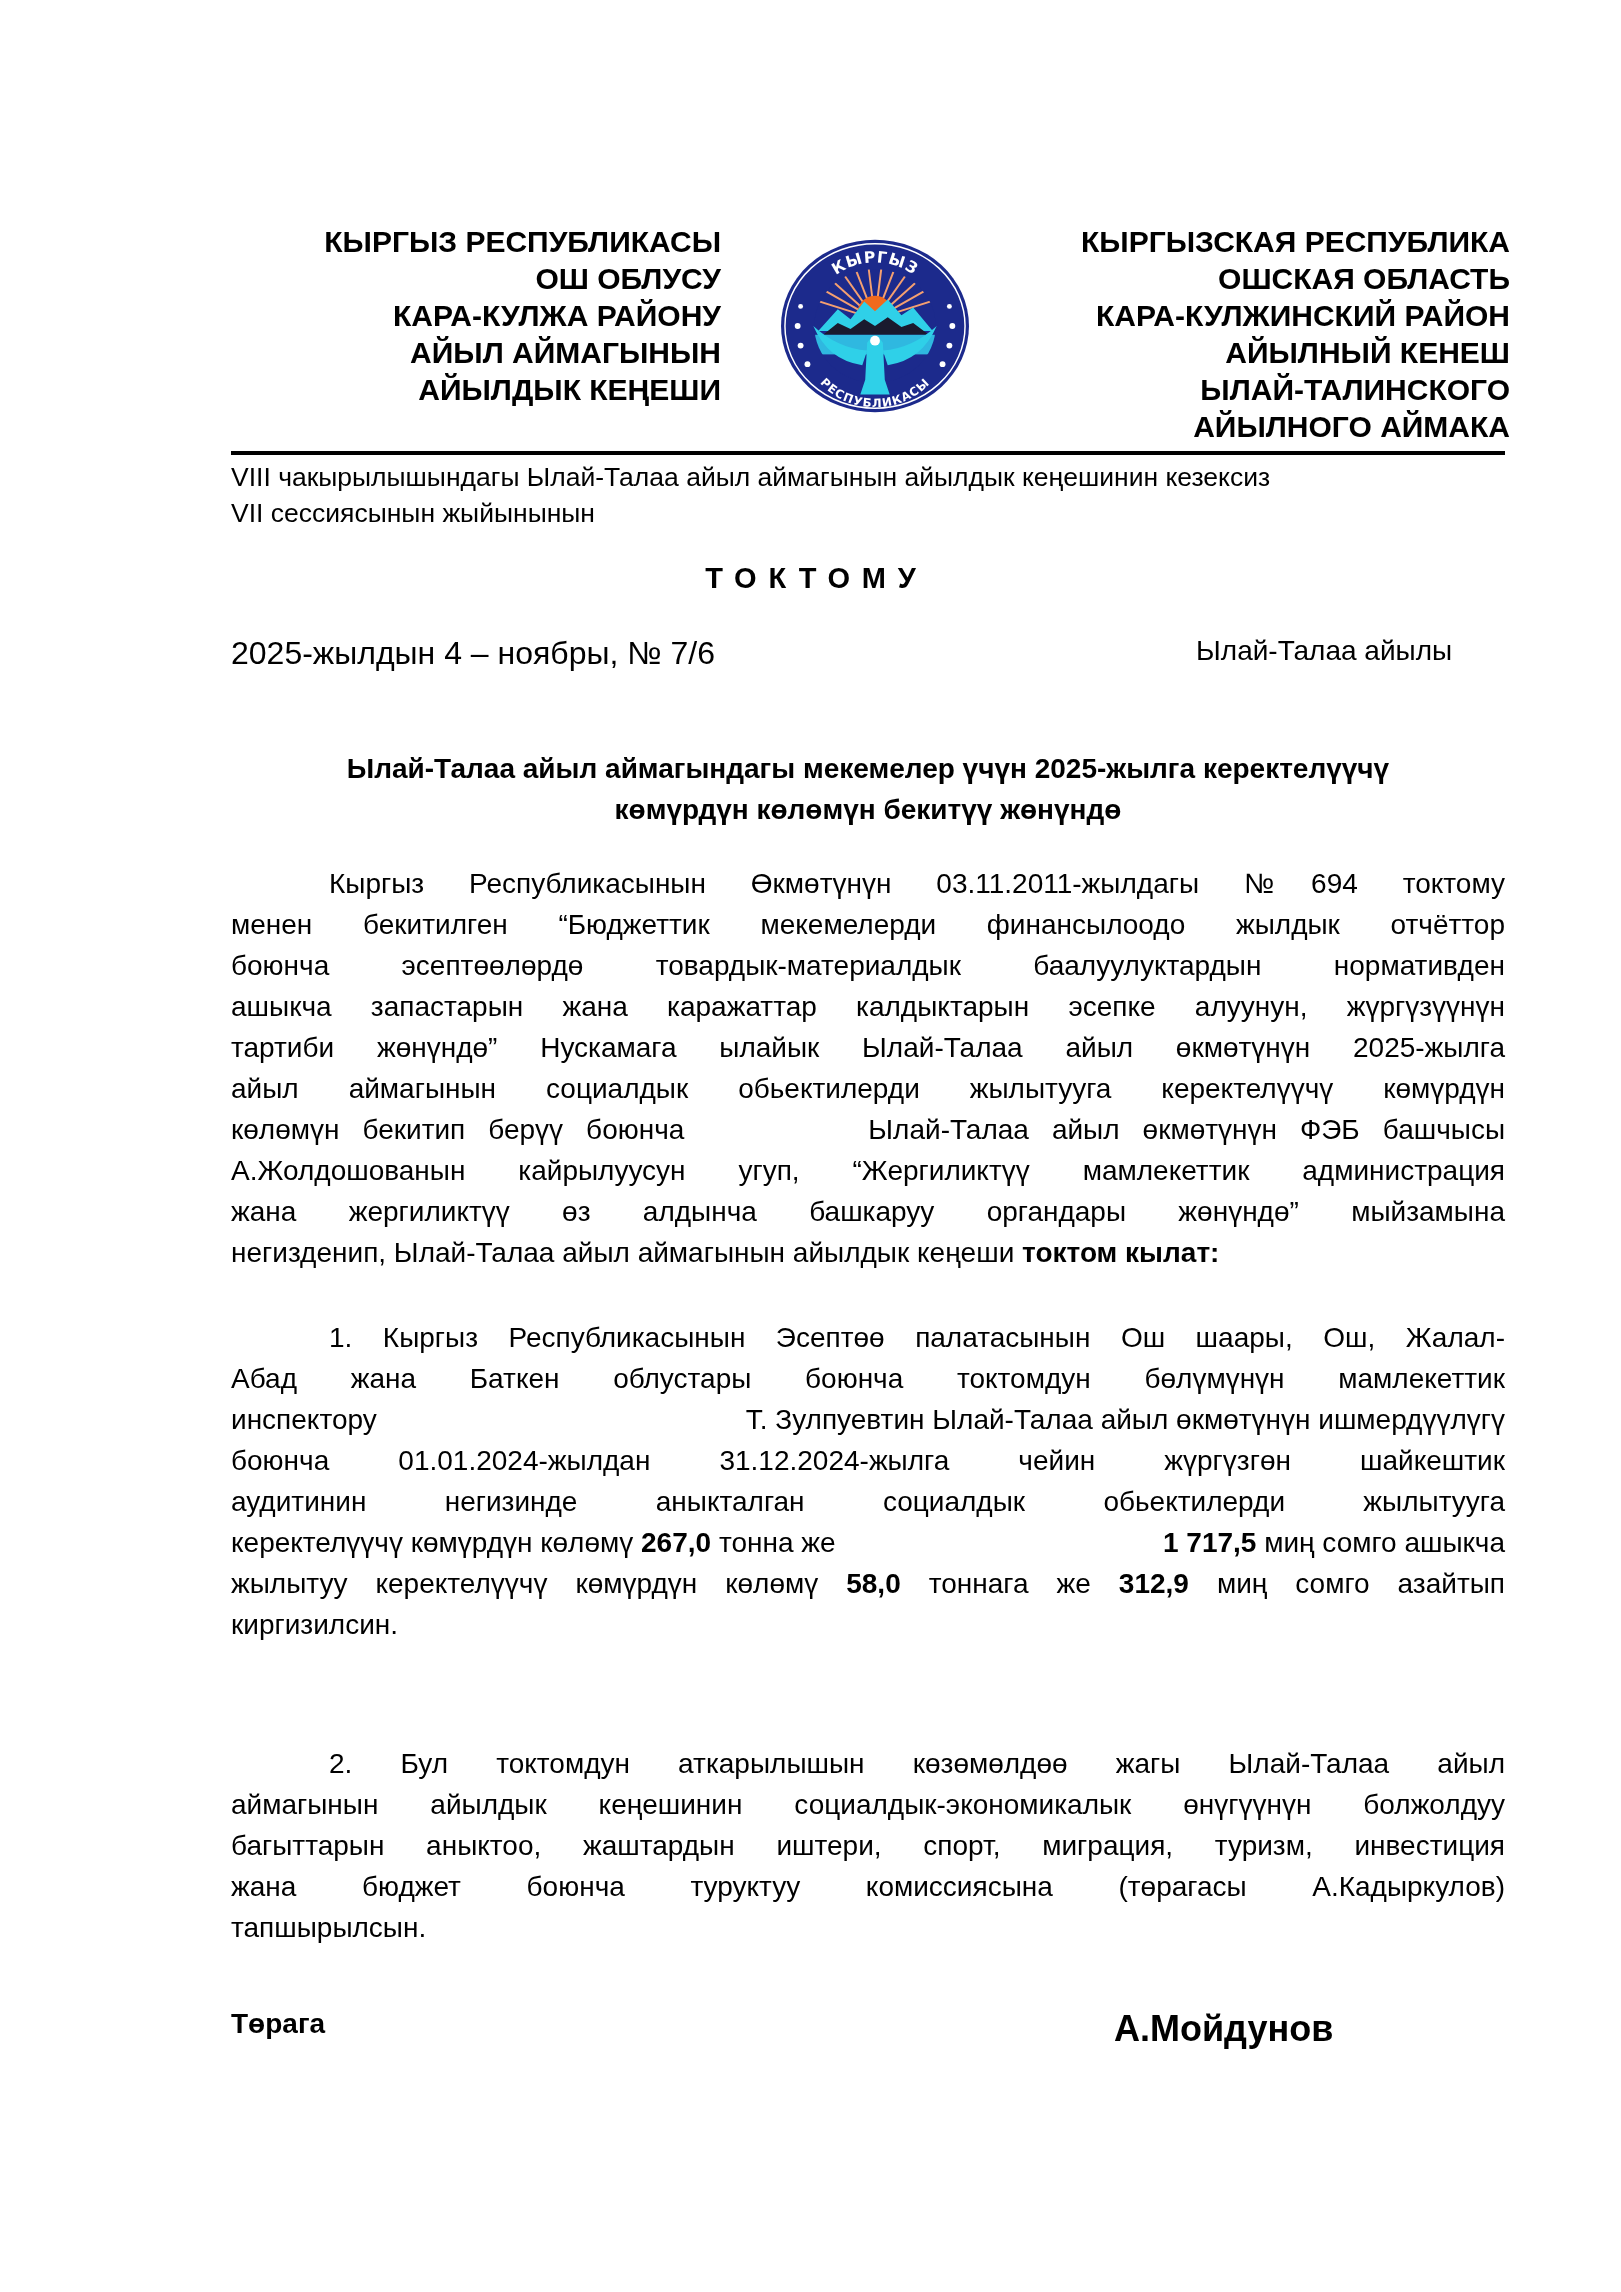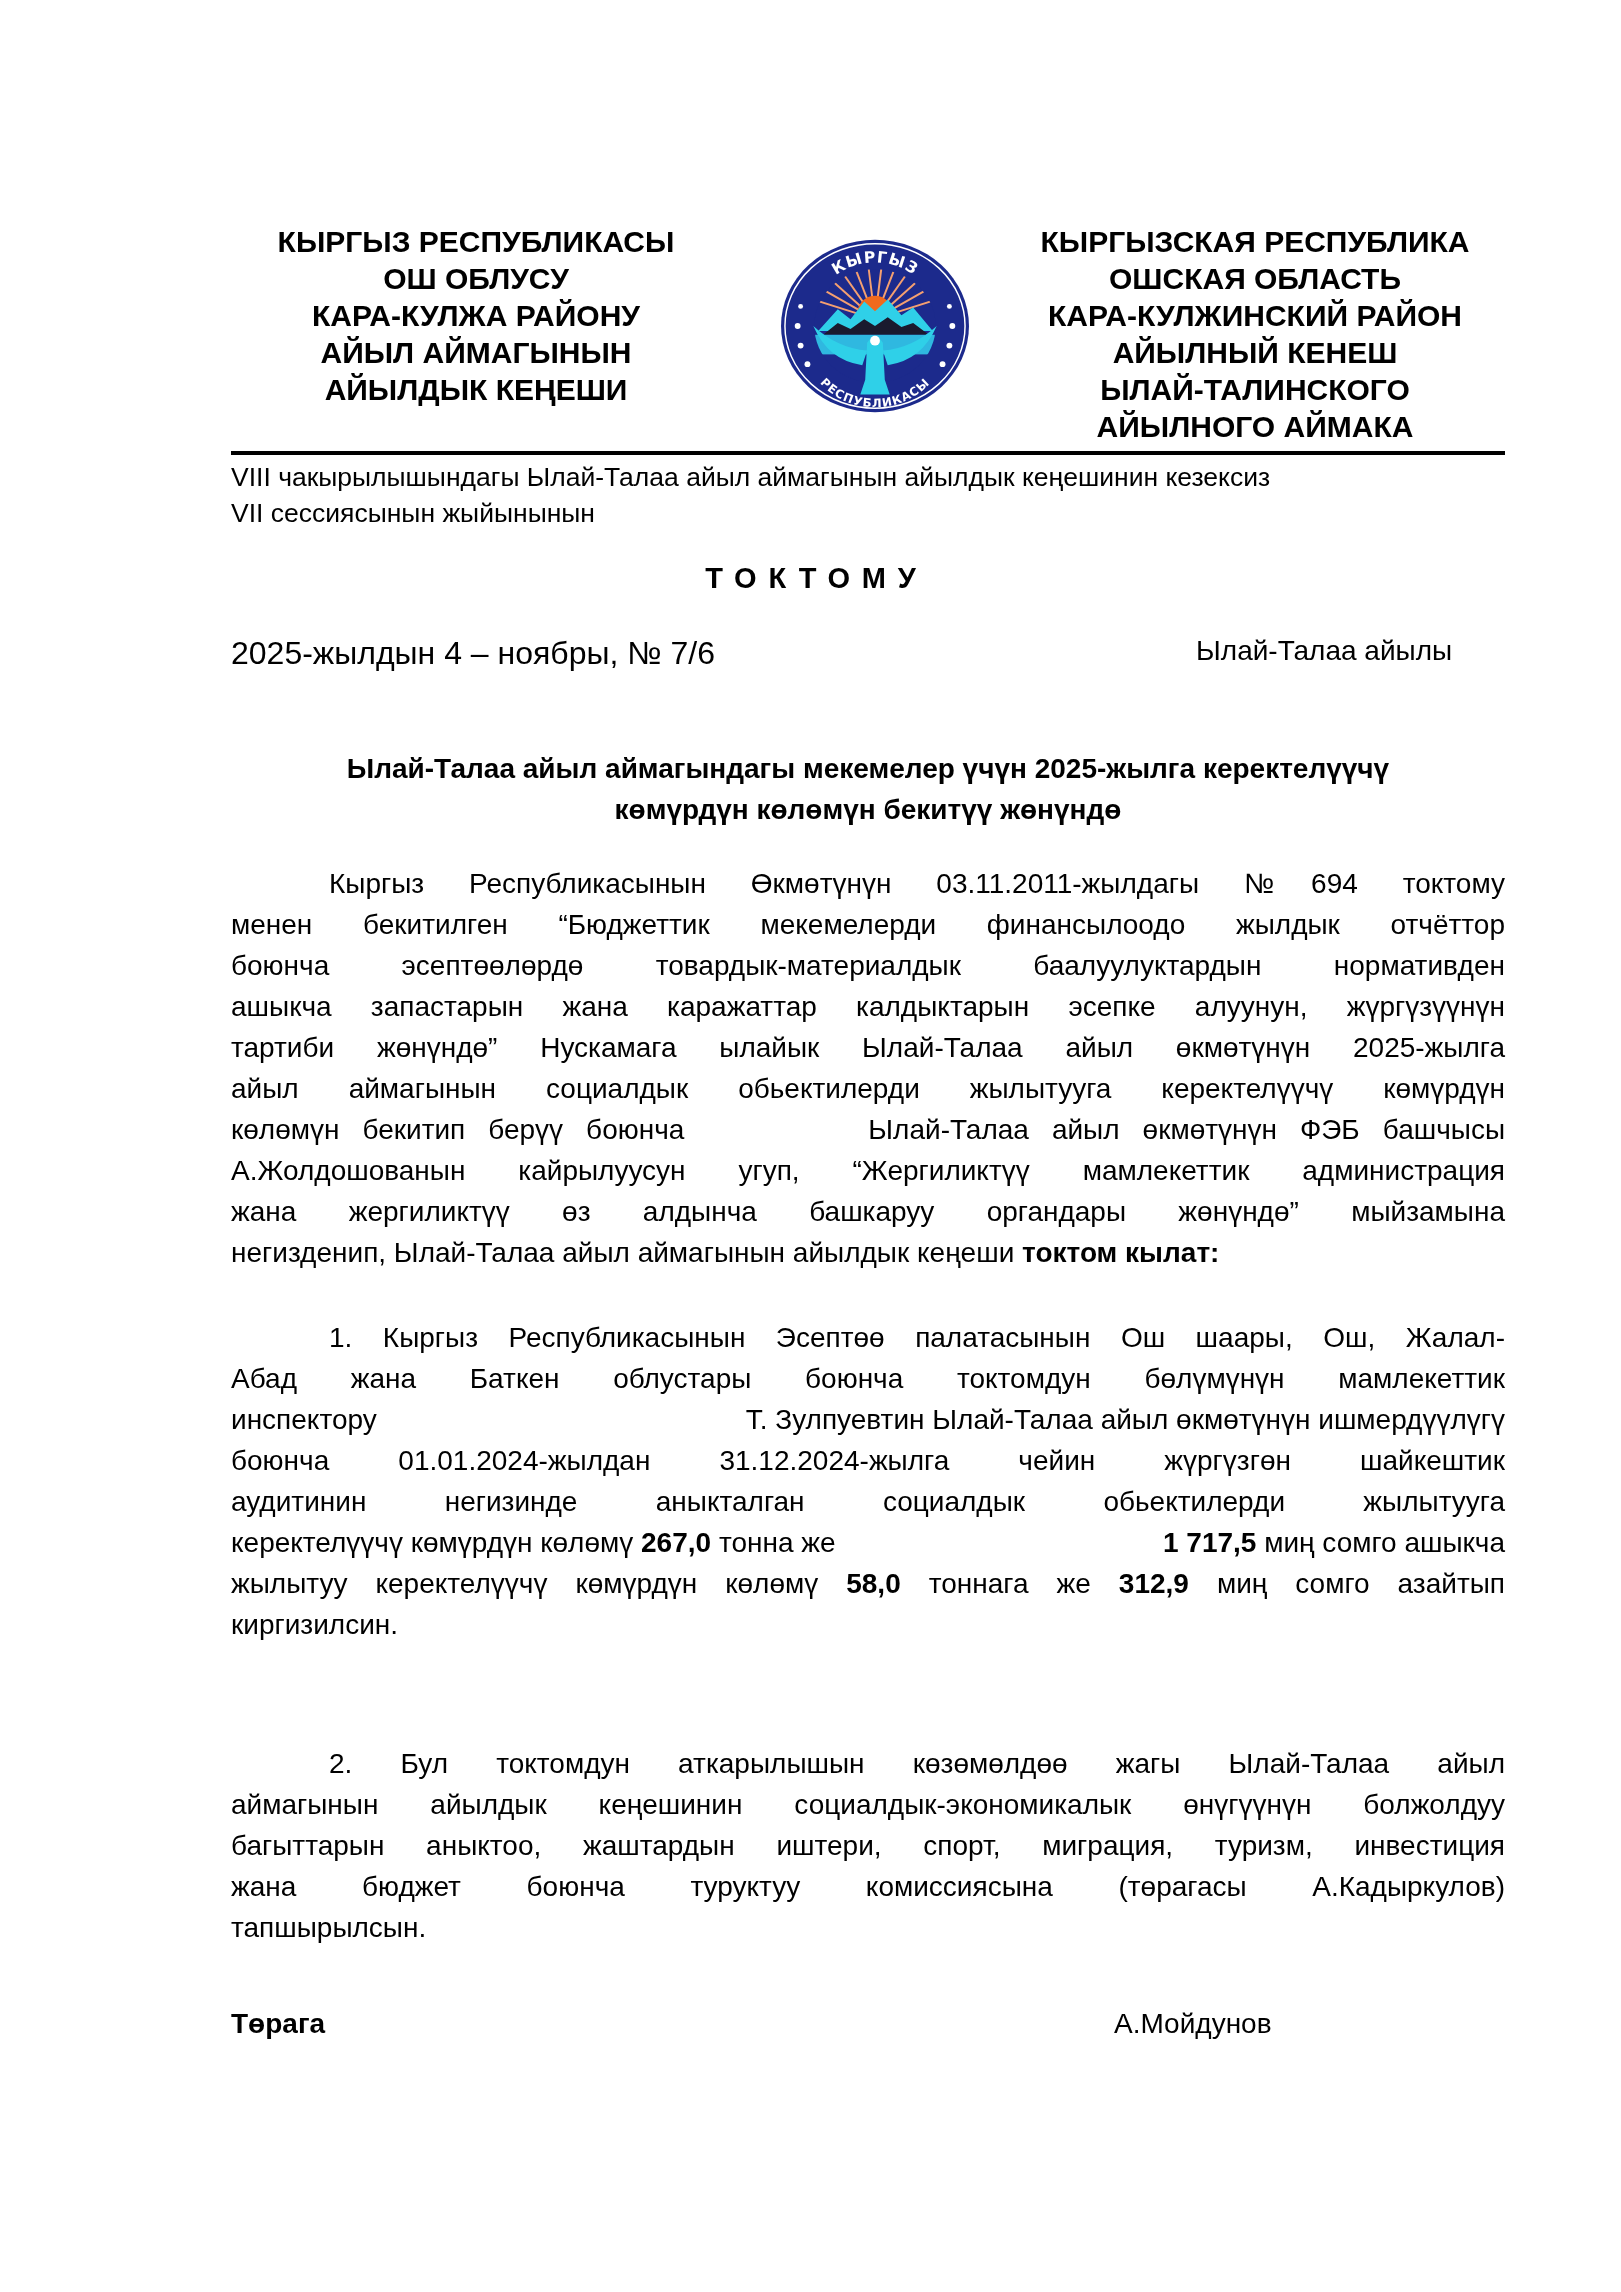--- a/index.html
+++ b/index.html
@@ -1,20 +1,20 @@
 <!DOCTYPE html>
 <html><head>
 <meta charset="utf-8">
 <style>
   html, body { margin: 0; padding: 0; background: #ffffff; }
   body { width: 1621px; height: 2293px; position: relative; overflow: hidden;
          font-family: "Liberation Sans", "DejaVu Sans", sans-serif; color: #000; }
   .page { position: absolute; left: 0; top: 0; width: 1621px; height: 2293px; }
 
-  .hdr-col { position: absolute; top: 223px; text-align: center; font-weight: bold;
+  .hdr-col { position: absolute; top: 223px; text-align: right; font-weight: bold;
              font-size: 30px; line-height: 37px; }
   .hdr-left { left: 231px; width: 490px; }
   .hdr-right { left: 1000px; width: 510px; }
   .hdr-col div { white-space: nowrap; }
 
   .emblem { position: absolute; left: 774px; top: 233px; width: 202px; height: 186px; }
 
   .rule { position: absolute; left: 231px; top: 451px; width: 1274px; height: 3.9px; background: #000; }
 
   .session { position: absolute; left: 231px; top: 459px; font-size: 26.5px; line-height: 36px; }
@@ -35,21 +35,21 @@
   .body .ln { display: block; text-align: justify; text-align-last: justify; white-space: nowrap; height: 41px; }
   .body .ln.last { text-align-last: left; }
   .body .ln.indent { padding-left: 98px; }
   .b { font-weight: bold; }
 
   .p1 { top: 863px; }
   .p2 { top: 1317px; }
   .p3 { top: 1703px; margin-top: 40px; }
 
   .sign-title { position: absolute; left: 231px; top: 2008px; font-weight: bold; font-size: 28px; }
-  .sign-name { position: absolute; left: 1114px; top: 2008px; font-weight: normal; font-size: 28px; }
+  .sign-name { position: absolute; left: 1114px; top: 2008px; font-weight: bold; font-size: 36px; }
 </style>
 </head>
 <body>
 
 <div class="page">
 
   <div class="hdr-col hdr-left">
     <div>КЫРГЫЗ РЕСПУБЛИКАСЫ</div>
     <div>ОШ ОБЛУСУ</div>
     <div>КАРА-КУЛЖА РАЙОНУ</div>

